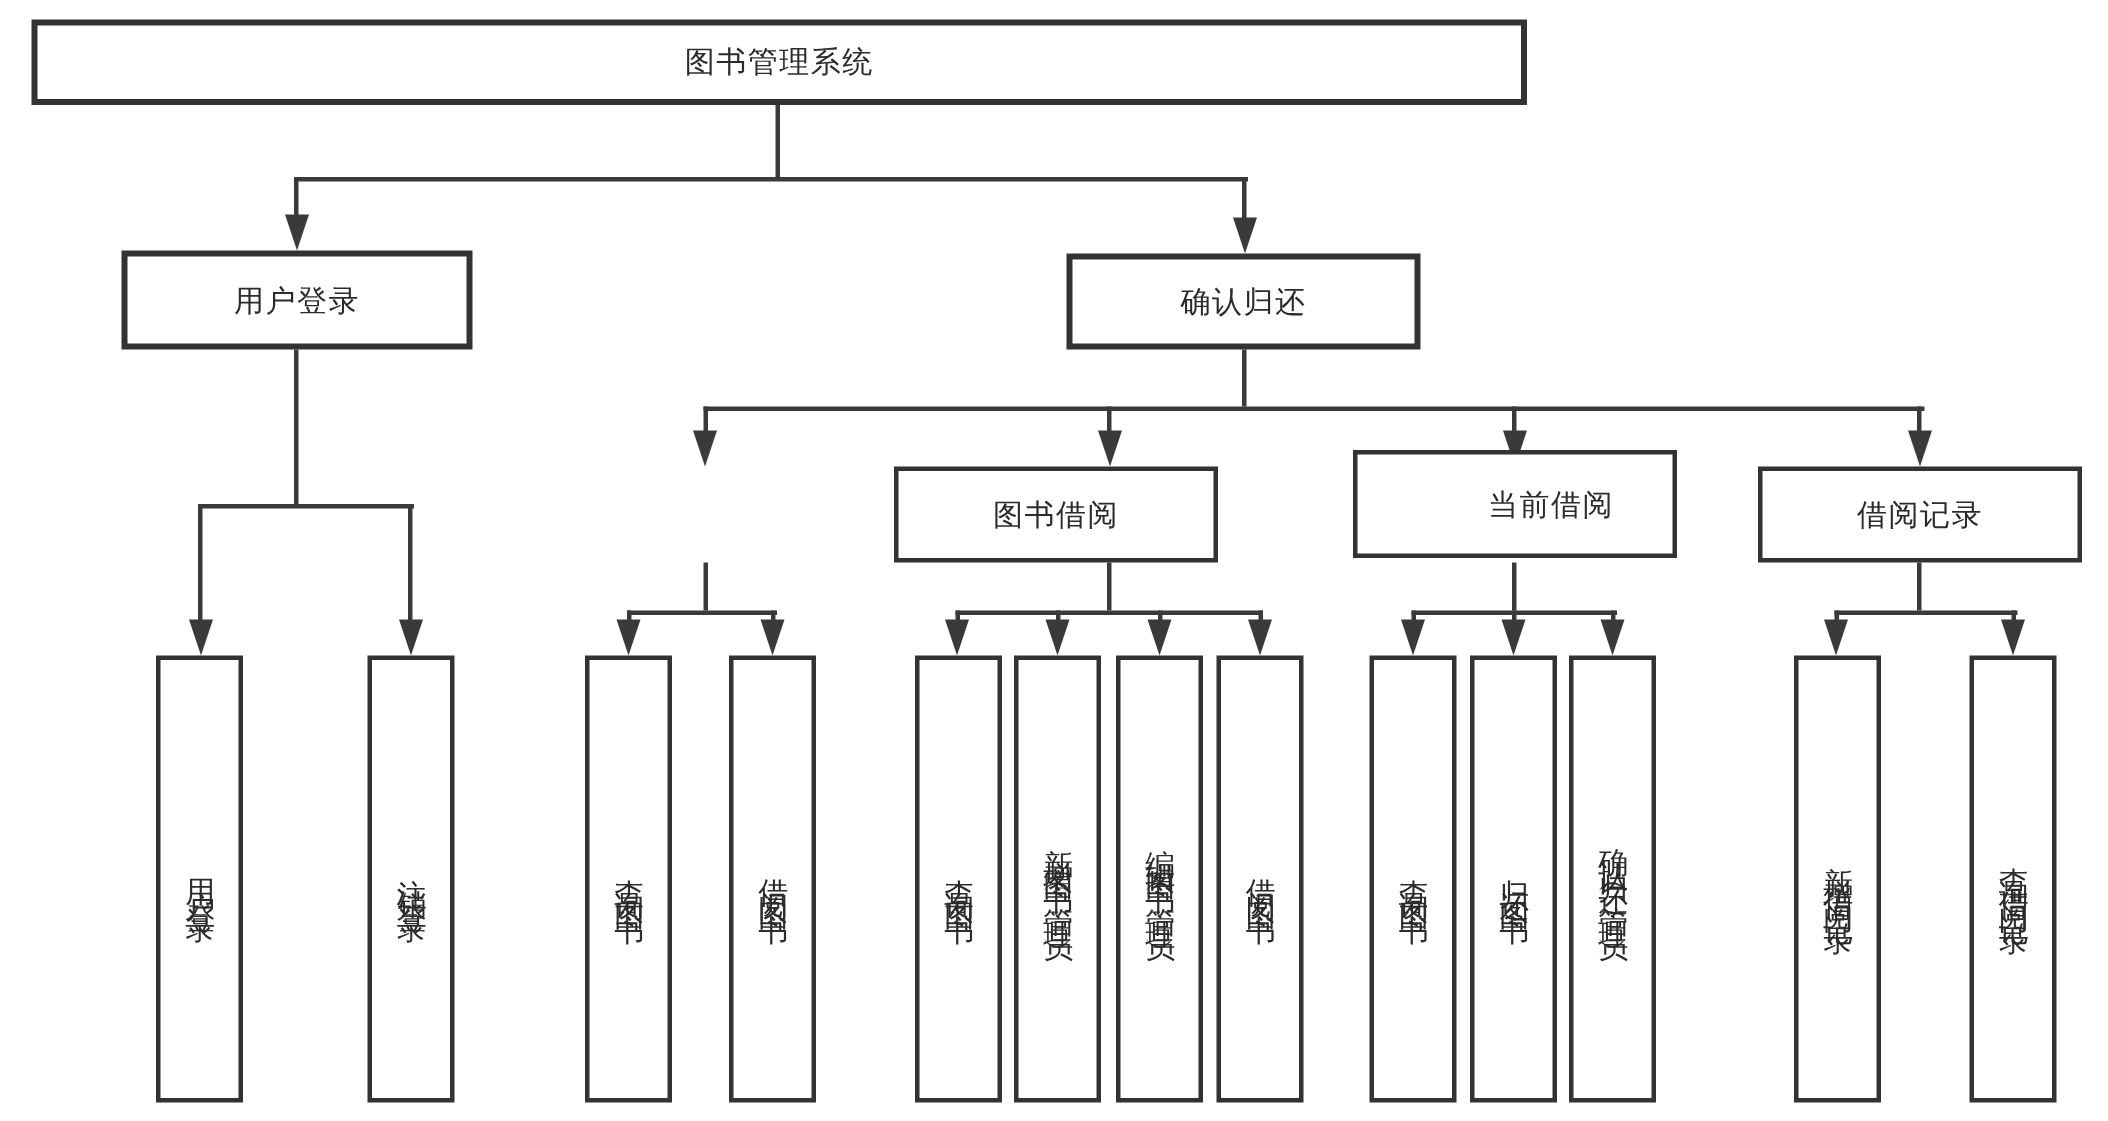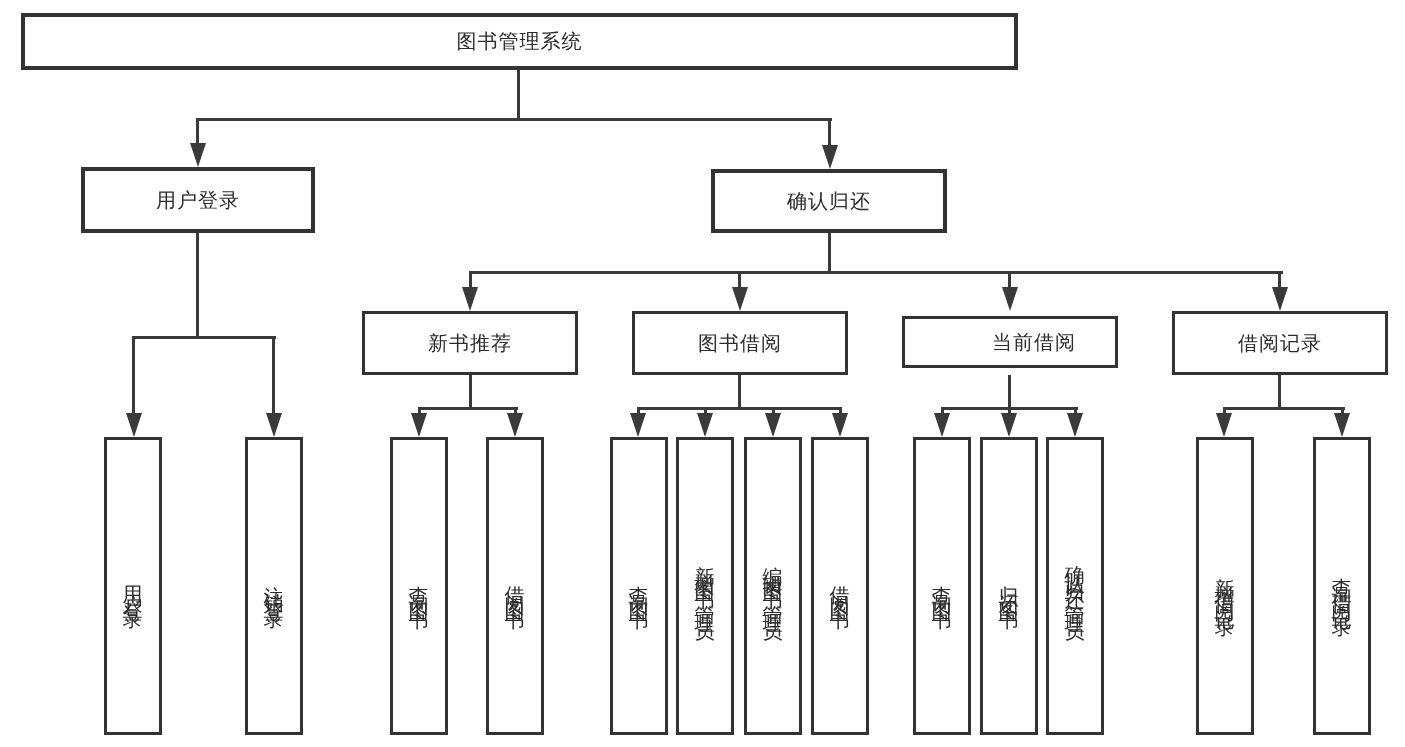--- a/index.html
+++ b/index.html
@@ -65,27 +65,24 @@
   <div class="hline" style="left:469px;top:271px;width:814px;height:3px;"></div>
   <div class="vline" style="left:469px;top:271px;width:3px;height:18px;"></div>
   <div class="tri" style="left:462px;top:287px;"></div>
   <div class="vline" style="left:738px;top:271px;width:3px;height:18px;"></div>
   <div class="tri" style="left:732px;top:287px;"></div>
   <div class="vline" style="left:1008px;top:271px;width:3px;height:18px;"></div>
   <div class="tri" style="left:1002px;top:287px;"></div>
   <div class="vline" style="left:1278px;top:271px;width:3px;height:18px;"></div>
   <div class="tri" style="left:1272px;top:287px;"></div>
 
-  <div class="box" style="left:362px;top:311px;width:216px;height:64px;">
-    <span>新书推荐</span>
-  </div>
-  <div class="box" style="left:632px;top:311px;width:216px;height:64px;font-family:Liberation Serif, serif;">
+  <div class="box" style="left:596px;top:311px;width:216px;height:64px;font-family:Liberation Serif, serif;">
     <span>图书借阅</span>
   </div>
-  <div class="box" style="left:902px;top:316px;width:216px;height:52px;padding-left:48px;">
+  <div class="box" style="left:902px;top:300px;width:216px;height:72px;padding-left:48px;">
     <span>当前借阅</span>
   </div>
   <div class="box" style="left:1172px;top:311px;width:216px;height:64px;">
     <span>借阅记录</span>
   </div>
 
   <div class="vline" style="left:469px;top:375px;width:3px;height:32px;"></div>
   <div class="hline" style="left:418px;top:407px;width:100px;height:3px;"></div>
   <div class="vline" style="left:418px;top:407px;width:3px;height:8px;"></div>
   <div class="tri" style="left:411px;top:413px;"></div>

